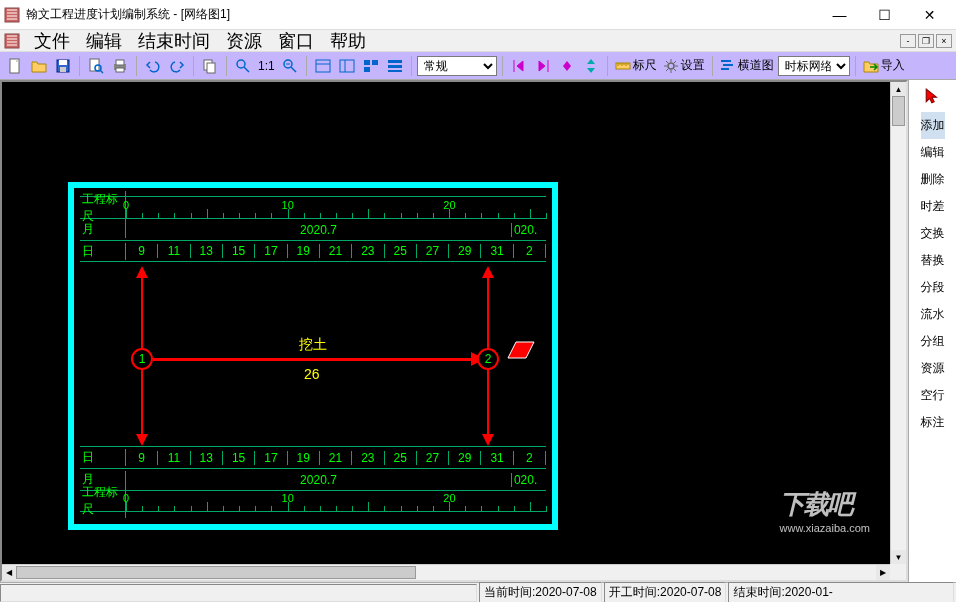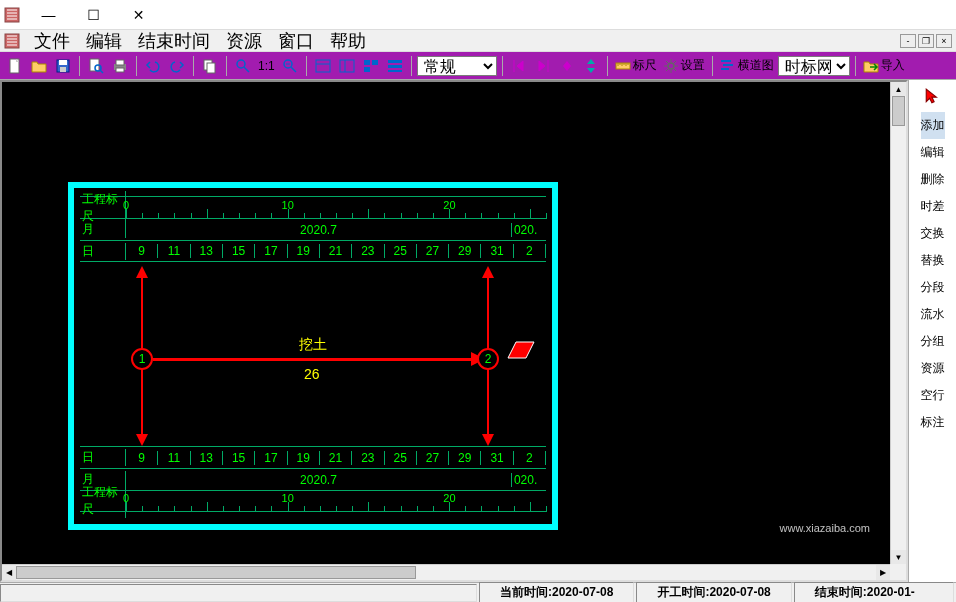--- a/index.html
+++ b/index.html
@@ -10,44 +10,44 @@
 .titlebar .title-text { flex: 1; font-size: 12px; color: #000; }
 .titlebar .win-controls { display: flex; gap: 0; }
 .titlebar .win-btn { width: 45px; height: 28px; display: flex; align-items: center; justify-content: center; font-size: 14px; cursor: pointer; }
 
 .menubar { height: 22px; background: #f0f0f0; display: flex; align-items: center; padding: 0 4px; border-bottom: 1px solid #ddd; position: relative; }
 .menubar .menu-icon { width: 16px; height: 16px; margin-right: 6px; }
 .menubar .menu-item { padding: 2px 8px; cursor: pointer; font-size: 18px; }
 .menubar .mdi-controls { position: absolute; right: 4px; display: flex; gap: 2px; }
 .menubar .mdi-btn { width: 16px; height: 14px; border: 1px solid #999; background: #eee; font-size: 9px; display: flex; align-items: center; justify-content: center; cursor: pointer; }
 
-.toolbar { height: 28px; background: #a21caf; display: flex; align-items: center; padding: 2px 4px; border-bottom: 1px solid #aaa; gap: 2px; }
+.toolbar { height: 28px; background: #c4b5fd; display: flex; align-items: center; padding: 2px 4px; border-bottom: 1px solid #aaa; gap: 2px; }
 .tb-btn { width: 22px; height: 22px; display: flex; align-items: center; justify-content: center; cursor: pointer; border: 1px solid transparent; }
 .tb-sep { width: 1px; height: 20px; background: #aaa; margin: 0 3px; }
-.tb-dropdown { height: 20px; border: 1px solid #7a7a7a; background: #fff; font-size: 16px; padding: 0 2px; }
+.tb-dropdown { height: 20px; border: 1px solid #7a7a7a; background: #fff; font-size: 12px; padding: 0 2px; }
 .tb-label { font-size: 12px; padding: 0 2px; display: flex; align-items: center; gap: 2px; cursor: pointer; }
 
 .workspace { display: flex; height: 502px; }
 .canvas-wrap { flex: 1; position: relative; background: #fff; border: 2px inset #ddd; }
 .canvas-scroll { position: absolute; inset: 0 16px 16px 0; overflow: hidden; background: #000; }
 .vscroll { position: absolute; right: 0; top: 0; bottom: 16px; width: 16px; background: #f0f0f0; border-left: 1px solid #ccc; }
 .vscroll .thumb { position: absolute; left: 1px; right: 1px; top: 14px; height: 30px; background: #ccc; border: 1px solid #999; }
 .vscroll .arrow { position: absolute; left: 0; right: 0; height: 14px; background: #e8e8e8; display: flex; align-items: center; justify-content: center; font-size: 8px; }
 .hscroll { position: absolute; left: 0; right: 16px; bottom: 0; height: 16px; background: #f0f0f0; border-top: 1px solid #ccc; }
 .hscroll .thumb { position: absolute; top: 1px; bottom: 1px; left: 14px; width: 400px; background: #ccc; border: 1px solid #999; }
 .hscroll .arrow { position: absolute; top: 0; bottom: 0; width: 14px; background: #e8e8e8; display: flex; align-items: center; justify-content: center; font-size: 8px; }
 .corner { position: absolute; right: 0; bottom: 0; width: 16px; height: 16px; background: #f0f0f0; }
 
 .right-panel { width: 48px; background: #fff; border-left: 1px solid #aaa; display: flex; flex-direction: column; align-items: center; padding-top: 4px; }
 .rp-arrow { width: 24px; height: 24px; display: flex; align-items: center; justify-content: center; margin-bottom: 4px; cursor: pointer; }
 .rp-item { width: 100%; text-align: center; padding: 5px 0; font-size: 12px; cursor: pointer; }
 .rp-item.active { background: #d0e0f0; }
 
 .statusbar { height: 20px; background: #f0f0f0; border-top: 1px solid #aaa; display: flex; align-items: center; font-size: 12px; }
-.status-pane { border: 1px inset #ddd; padding: 1px 20px; margin-right: 2px; white-space: nowrap; overflow: hidden; font-weight: bold; }
+.status-pane { border: 1px inset #ddd; padding: 1px 4px; margin-right: 2px; white-space: nowrap; overflow: hidden; }
 
 .diagram-title { position: absolute; left: 120px; top: 40px; font-size: 34px; color: #f0f; font-family: SimSun, serif; letter-spacing: 2px; }
 .diagram-frame { position: absolute; left: 66px; top: 100px; width: 490px; height: 348px; border: 6px solid #0ff; }
 .grid-area { position: absolute; left: 6px; top: 14px; right: 6px; color: #0f0; font-size: 12px; }
 .grid-row { display: flex; border-top: 1px solid #0a6; height: 22px; align-items: center; }
 .grid-row.bb { border-bottom: 1px solid #0a6; }
 .grid-label { width: 46px; border-right: 1px solid #0a6; padding-left: 2px; }
 .grid-cells { flex: 1; display: flex; }
 .grid-cell { flex: 1; border-right: 1px solid #0a6; text-align: center; }
 .ruler-cell { flex: 1; position: relative; }
@@ -73,20 +73,21 @@
 </head>
 <body>
 
 <div class="titlebar">
   <span class="app-icon">
     <svg class="ico" viewBox="0 0 16 16">
         <rect x="1" y="1" width="14" height="14" fill="#c66" stroke="#844"></rect>
         <path d="M3 3h10M3 6h10M3 9h10M3 12h10" stroke="#fff" stroke-width="1"></path>
       </svg>
   </span>
+  <span class="title-text">翰文工程进度计划编制系统 - [网络图1]</span>
   <div class="win-controls">
     <div class="win-btn">—</div>
     <div class="win-btn">☐</div>
     <div class="win-btn close">✕</div>
   </div>
 </div>
 
 <div class="menubar">
   <span class="menu-icon">
     <svg class="ico" viewBox="0 0 16 16">
@@ -404,20 +405,21 @@
         <div class="node-circle" style="left:403px; top:160px">2</div>
         <div class="task-label" style="left:225px; top:148px">挖土</div>
         <div class="task-label" style="left:230px; top:178px">26</div>
 
         <svg class="flag" style="left:432px; top:152px" width="30" height="20">
             <path d="M2 18 L10 2 L28 2 L20 18 Z" fill="#f00" stroke="#fff" stroke-width="1"></path>
           </svg>
       </div>
 
       <div class="watermark">
+        <div class="wm-logo">下载吧</div>
         <div>www.xiazaiba.com</div>
       </div>
     </div>
     <div class="vscroll">
       <div class="arrow" style="top:0">▲</div>
       <div class="thumb"></div>
       <div class="arrow" style="bottom:0">▼</div>
     </div>
     <div class="hscroll">
       <div class="arrow" style="left:0">◀</div>

